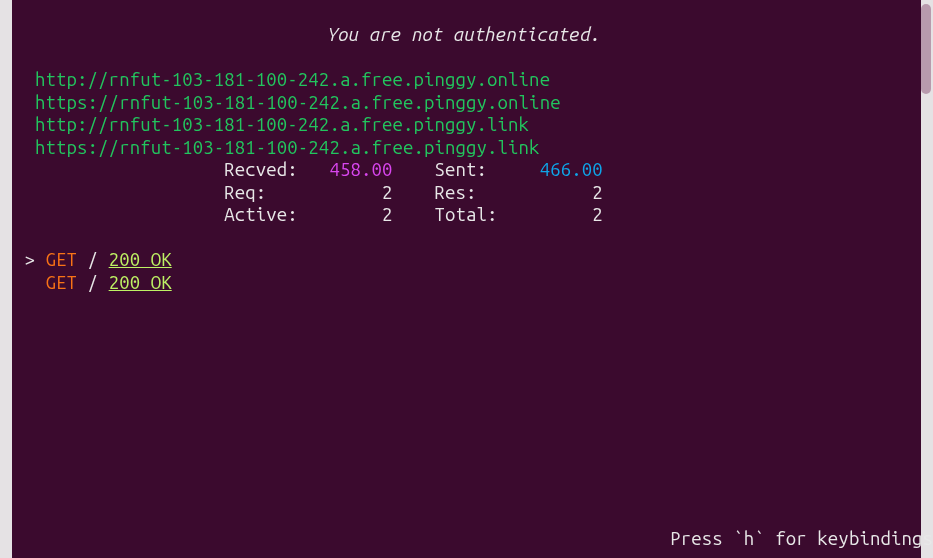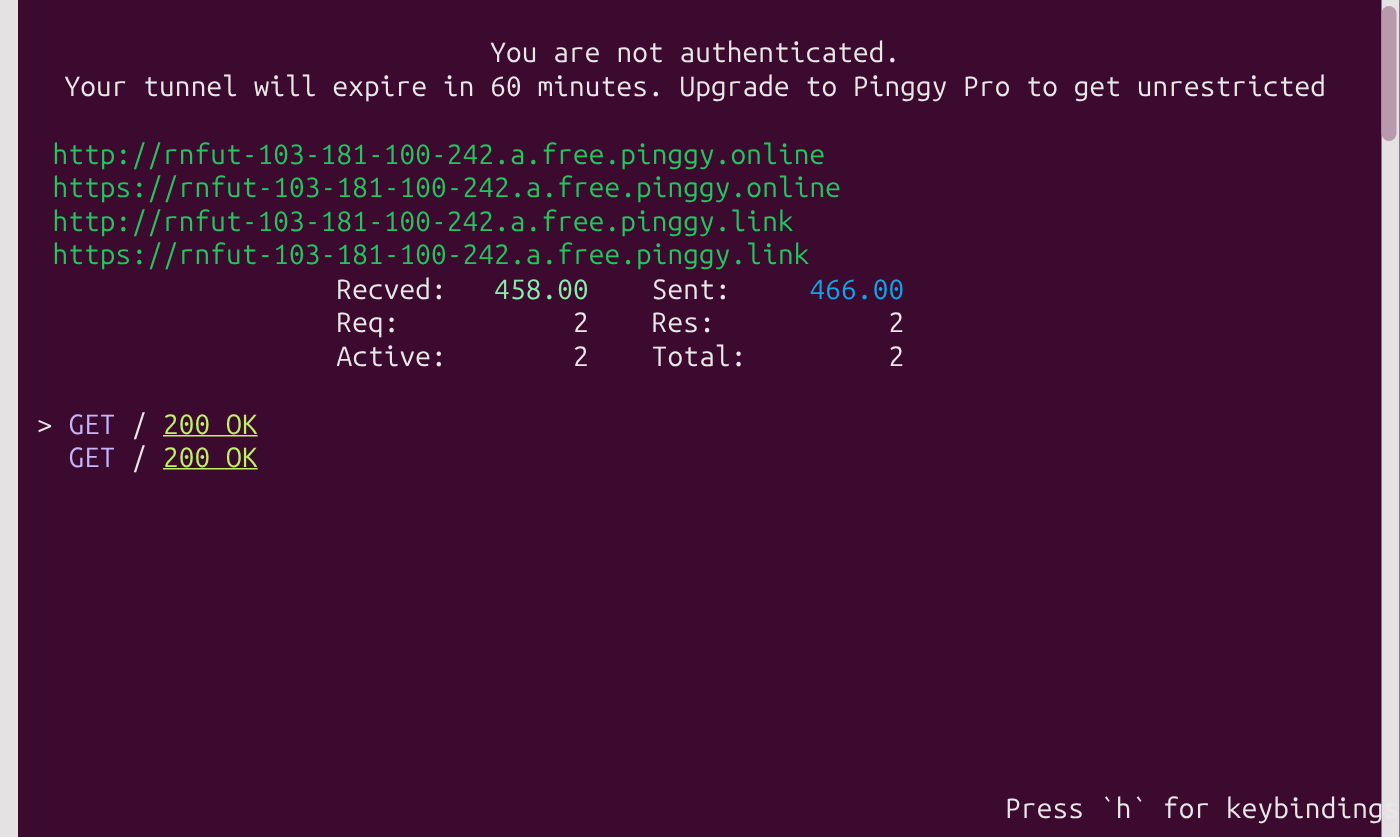--- a/index.html
+++ b/index.html
@@ -16,25 +16,25 @@
       letter-spacing: 0.1px;
     }
     .terminal {
       padding: 0;
       white-space: pre;
       position: absolute;
       top: 2px;
       left: 14px;
       right: 20px;
     }
-    .center { text-align: center; display: block; }
+    .center { text-align: center; display: block; font-style: italic; }
     .url { color: #22c55e; }
-    .recved-val { color: #86efac; }
+    .recved-val { color: #d946ef; }
     .sent-val { color: #0ea5e9; }
-    .method { color: #c4b5fd; }
+    .method { color: #f97316; }
     .status { color: #bef264; text-decoration: underline; }
     .prompt { color: #e8e8e8; }
     .stats-row { display: block; }
     .footer {
       position: absolute;
       bottom: 8px;
       left: 0;
       right: 0;
       text-align: right;
     }
@@ -57,21 +57,21 @@
     .edge-l { left: -2px; }
     .edge-r { right: -2px; }
   </style>
 </head>
 <body>
 
 <div class="edge-l"></div>
 <div class="edge-r"></div>
 
 <div class="terminal">
-<span class="center">You are not authenticated.</span><span class="center">Your tunnel will expire in 60 minutes. Upgrade to Pinggy Pro to get unrestricted</span>
+<span class="center">You are not authenticated.</span>
 <span>  <span class="url">http://rnfut-103-181-100-242.a.free.pinggy.online</span></span>
 <span>  <span class="url">https://rnfut-103-181-100-242.a.free.pinggy.online</span></span>
 <span>  <span class="url">http://rnfut-103-181-100-242.a.free.pinggy.link</span></span>
 <span>  <span class="url">https://rnfut-103-181-100-242.a.free.pinggy.link</span></span>
 <span class="stats-row">                    <span>Recved:</span>   <span class="recved-val">458.00</span>    <span>Sent:</span>     <span class="sent-val">466.00</span></span><span class="stats-row">                    <span>Req:</span>           <span>2</span>    <span>Res:</span>           <span>2</span></span><span class="stats-row">                    <span>Active:</span>        <span>2</span>    <span>Total:</span>         <span>2</span></span>
 <span> <span class="prompt">&gt; </span><span class="method">GET</span> <span>/</span> <span class="status">200 OK</span></span>
 <span> <span class="prompt">  </span><span class="method">GET</span> <span>/</span> <span class="status">200 OK</span></span>
 </div>
 
 <div class="footer">Press `h` for keybindings</div>

